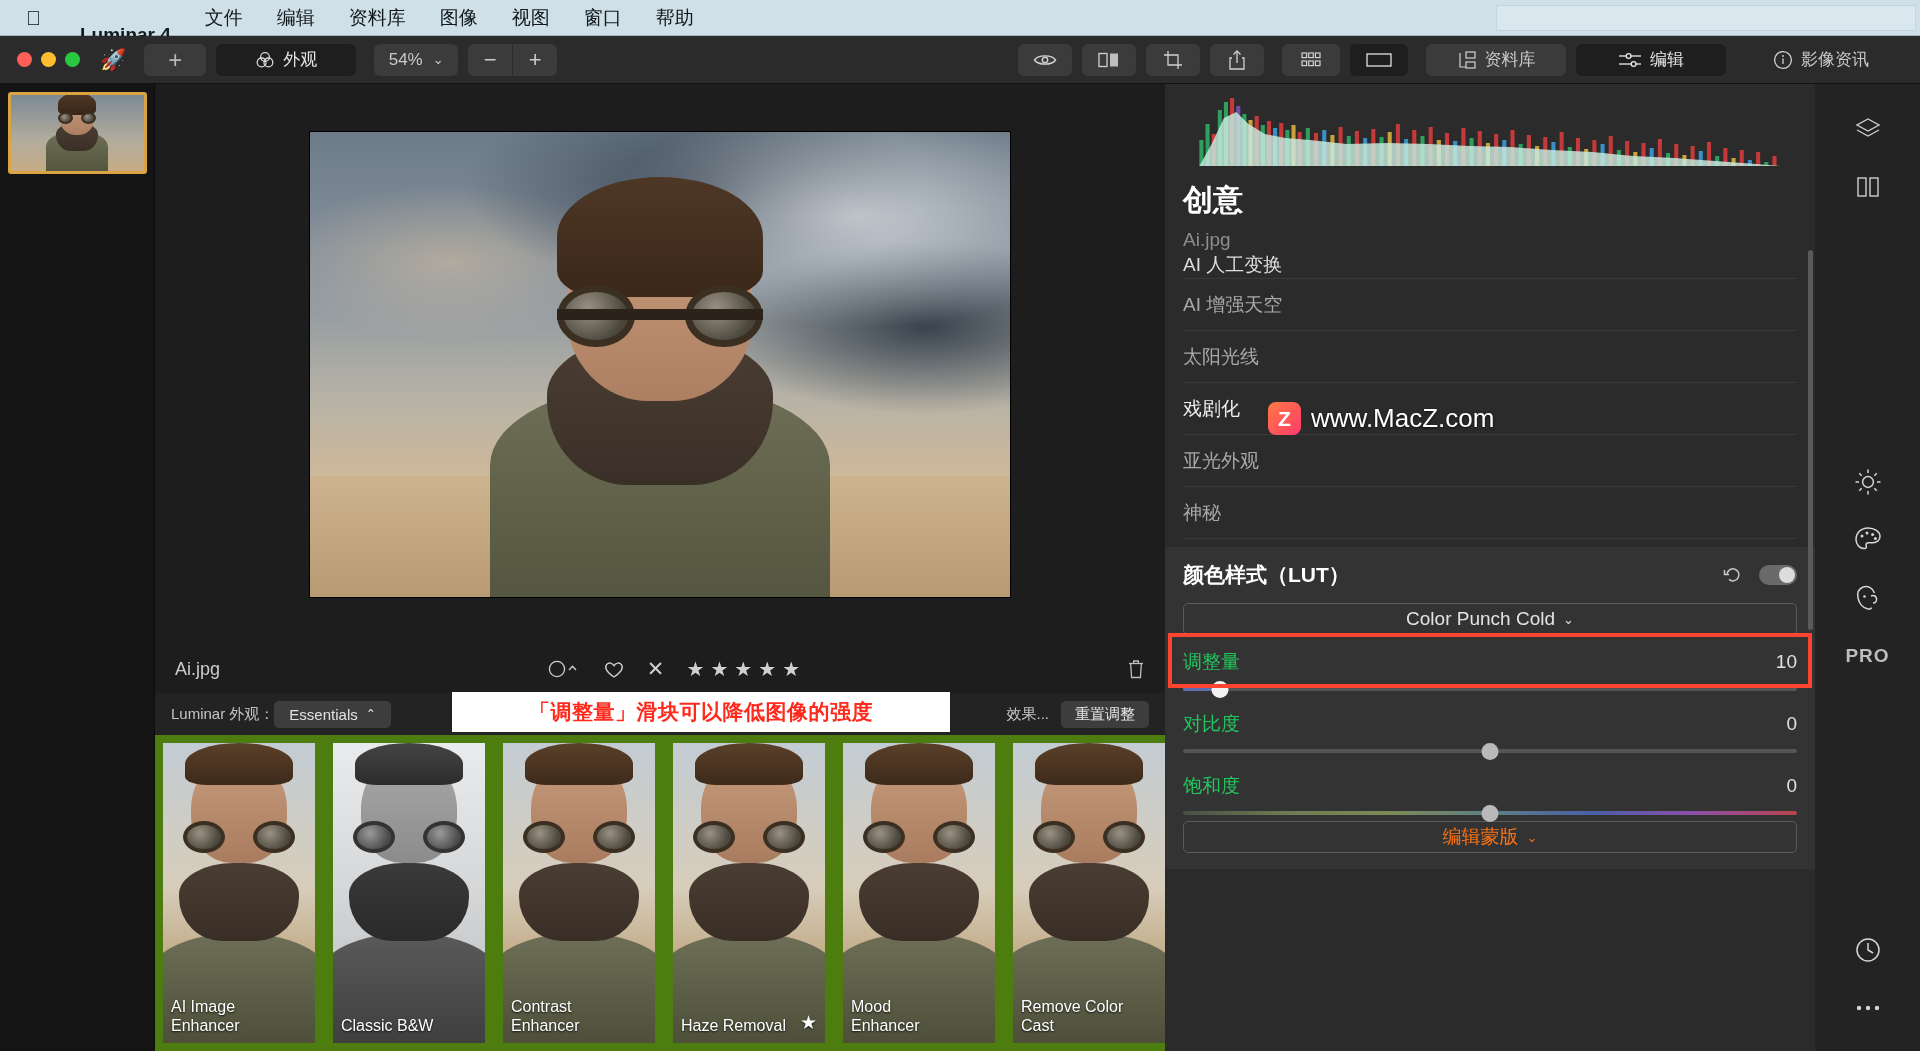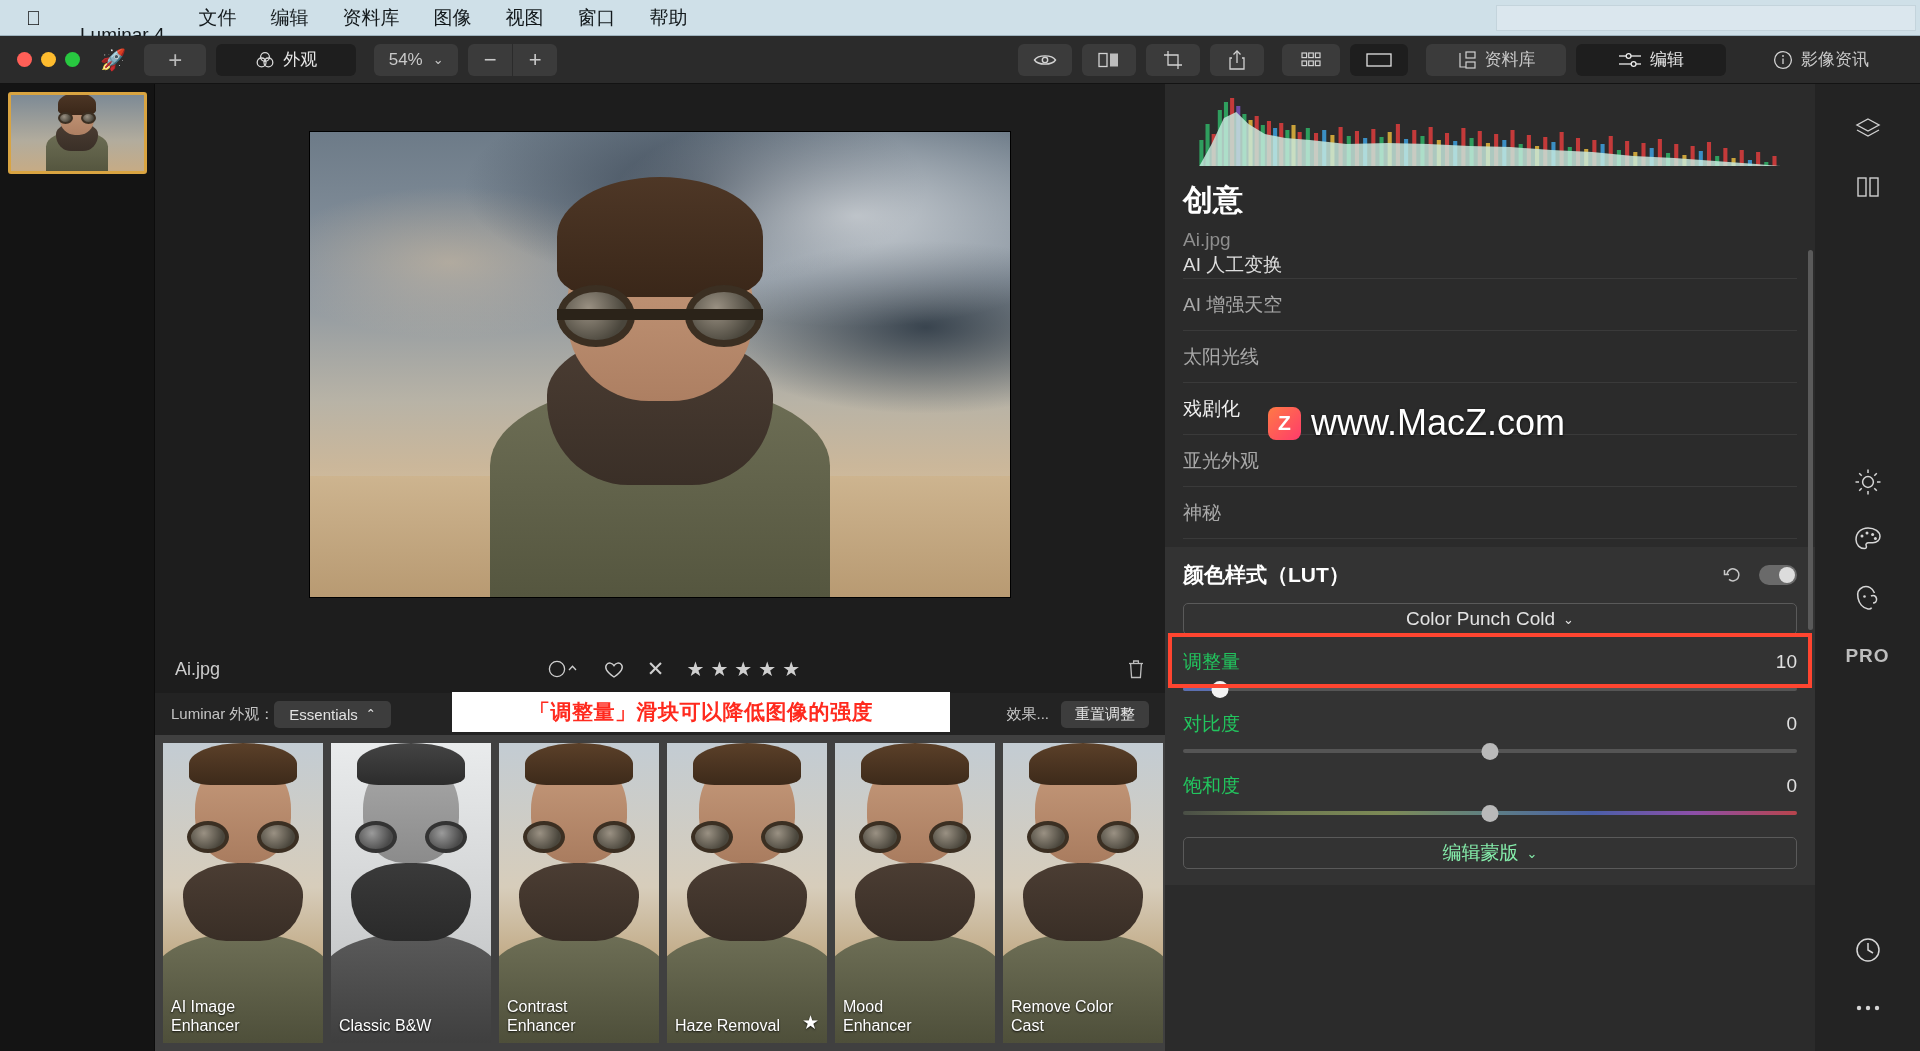--- a/index.html
+++ b/index.html
@@ -12,21 +12,21 @@
 
   
   #menubar{
     position:absolute; left:0; top:0; width:1920px; height:36px;
     background:#cfe0e8; display:flex; align-items:center;
     border-bottom:1px solid #9fb4bf;
   }
   #menubar .apple{ font-size:20px; color:#111; margin:0 22px 0 26px; line-height:1; }
   #menubar .mi{ font-size:19px; color:#13191c; padding:0 17px; height:36px;
     display:flex; align-items:center; cursor:default; white-space:nowrap; }
-  #menubar .mi.app{ font-weight:normal;margin-top:34px; }
+  #menubar .mi.app{ font-weight:bold;margin-top:34px; }
   #menubar .spacer{ flex:1; }
   #menubar .right-blank{ width:420px; height:26px; background:#dbe7ee; margin-right:4px;
      border:1px solid #c4d4dc; }
 
   
   #toolbar{
     position:absolute; left:0; top:36px; width:1920px; height:48px;
     background:#2b2b2b; display:flex; align-items:center;
     border-bottom:1px solid #131313;
   }
@@ -119,21 +119,21 @@
   .essbtn{ background:#3d3d3d; border-radius:5px; height:27px; padding:0 15px;
     display:flex; align-items:center; gap:8px; font-size:15px; color:#e2e2e2; }
   #looksbar .rightgrp{ margin-left:auto; display:flex; align-items:center; gap:12px; }
   .lnk{ font-size:15px; color:#c9c9c9; }
   .resetbtn{ background:#3d3d3d; border-radius:5px; height:27px; padding:0 14px;
     display:flex; align-items:center; font-size:15px; color:#e8e8e8; }
 
   
   #presets{
     position:absolute; left:155px; top:735px; width:1010px; height:316px;
-    background:#404040; display:flex; gap:8px; padding:8px 0 0 8px; overflow:hidden;
+    background:#4d7c0f; display:flex; gap:18px; padding:8px 0 0 8px; overflow:hidden;
   }
   .pcard{ width:160px; height:300px; position:relative; overflow:hidden; background:#2a2a2a; }
   .pcard .pimg{ position:absolute; inset:0; }
   .pcard .plabel{ position:absolute; left:8px; bottom:7px; right:26px;
     font-size:16px; color:#fff; line-height:1.18; text-shadow:0 1px 2px rgba(0,0,0,.85); }
   .pcard .pstar{ position:absolute; right:8px; bottom:9px; color:#fff; font-size:19px;
     text-shadow:0 1px 2px rgba(0,0,0,.8); }
   .pc-face{ position:absolute; left:50%; top:4%; transform:translateX(-50%);
     width:96px; height:108px; border-radius:50% 50% 42% 42%;
     background:linear-gradient(180deg,#c79b7c,#a97c5f); }
@@ -203,23 +203,23 @@
   .slider .srow{ display:flex; align-items:baseline; font-size:19px; }
   .slider .sname{ color:#22c55e; } .slider .sval{ margin-left:auto; color:#e0e0e0; }
   .track{ position:relative; height:16px; margin-top:6px; }
   .track .bar{ position:absolute; left:0; right:0; top:6px; height:4px; border-radius:2px; background:#555; }
   .track .fill{ position:absolute; left:0; top:6px; height:4px; border-radius:2px; background:#5b6fb0; }
   .track .knob{ position:absolute; top:0; width:17px; height:17px; border-radius:50%;
     background:#f2f2f2; transform:translateX(-50%); }
   .track .knob.grey{ background:#b9b9b9; }
   .track .bar.sat{ background:linear-gradient(90deg,#4a4f46,#6f7a52,#7d8a56,#5e7f83,#4a5fa8,#8d4fa8,#b8444c); }
   .maskbtn{
-    margin-top:16px; height:32px; border:1px solid #5a5a5a; border-radius:5px;
+    margin-top:0; height:32px; border:1px solid #5a5a5a; border-radius:5px;
     display:flex; align-items:center; justify-content:center; gap:8px;
-    font-size:19px; color:#86efac;
+    font-size:19px; color:#f97316;
   }
   #aftersec{ margin-top:10px; }
   .sectitle{ font-size:19px; color:#b9b9b9; margin:16px 0 0 18px; }
 
   
   #redbox{
     position:absolute; left:1168px; top:633px; width:644px; height:55px;
     border:4px solid #ff4530; z-index:30; pointer-events:none;
   }
 
@@ -238,21 +238,21 @@
   .pro{ font-size:19px; font-weight:bold; color:#bdbdbd; letter-spacing:1px; }
 
   
   #wm{
     position:absolute; left:1268px; top:402px; display:flex; align-items:center; gap:10px;
     z-index:45;
   }
   #wm .zbox{ width:33px; height:33px; border-radius:8px;
     background:linear-gradient(135deg,#ff7a45,#ff3b6b); color:#fff; font-weight:bold;
     font-size:21px; display:flex; align-items:center; justify-content:center; }
-  #wm .zt{ color:#fff; font-size:36px; text-shadow:0 1px 3px rgba(0,0,0,.7); }
+  #wm .zt{ color:#fff; font-size:26px; text-shadow:0 1px 3px rgba(0,0,0,.7); }
 </style>
 </head>
 <body>
 
 <div id="menubar">
   <span class="apple"></span>
   <span class="mi app">Luminar 4</span>
   <span class="mi">文件</span>
   <span class="mi">编辑</span>
   <span class="mi">资料库</span>

